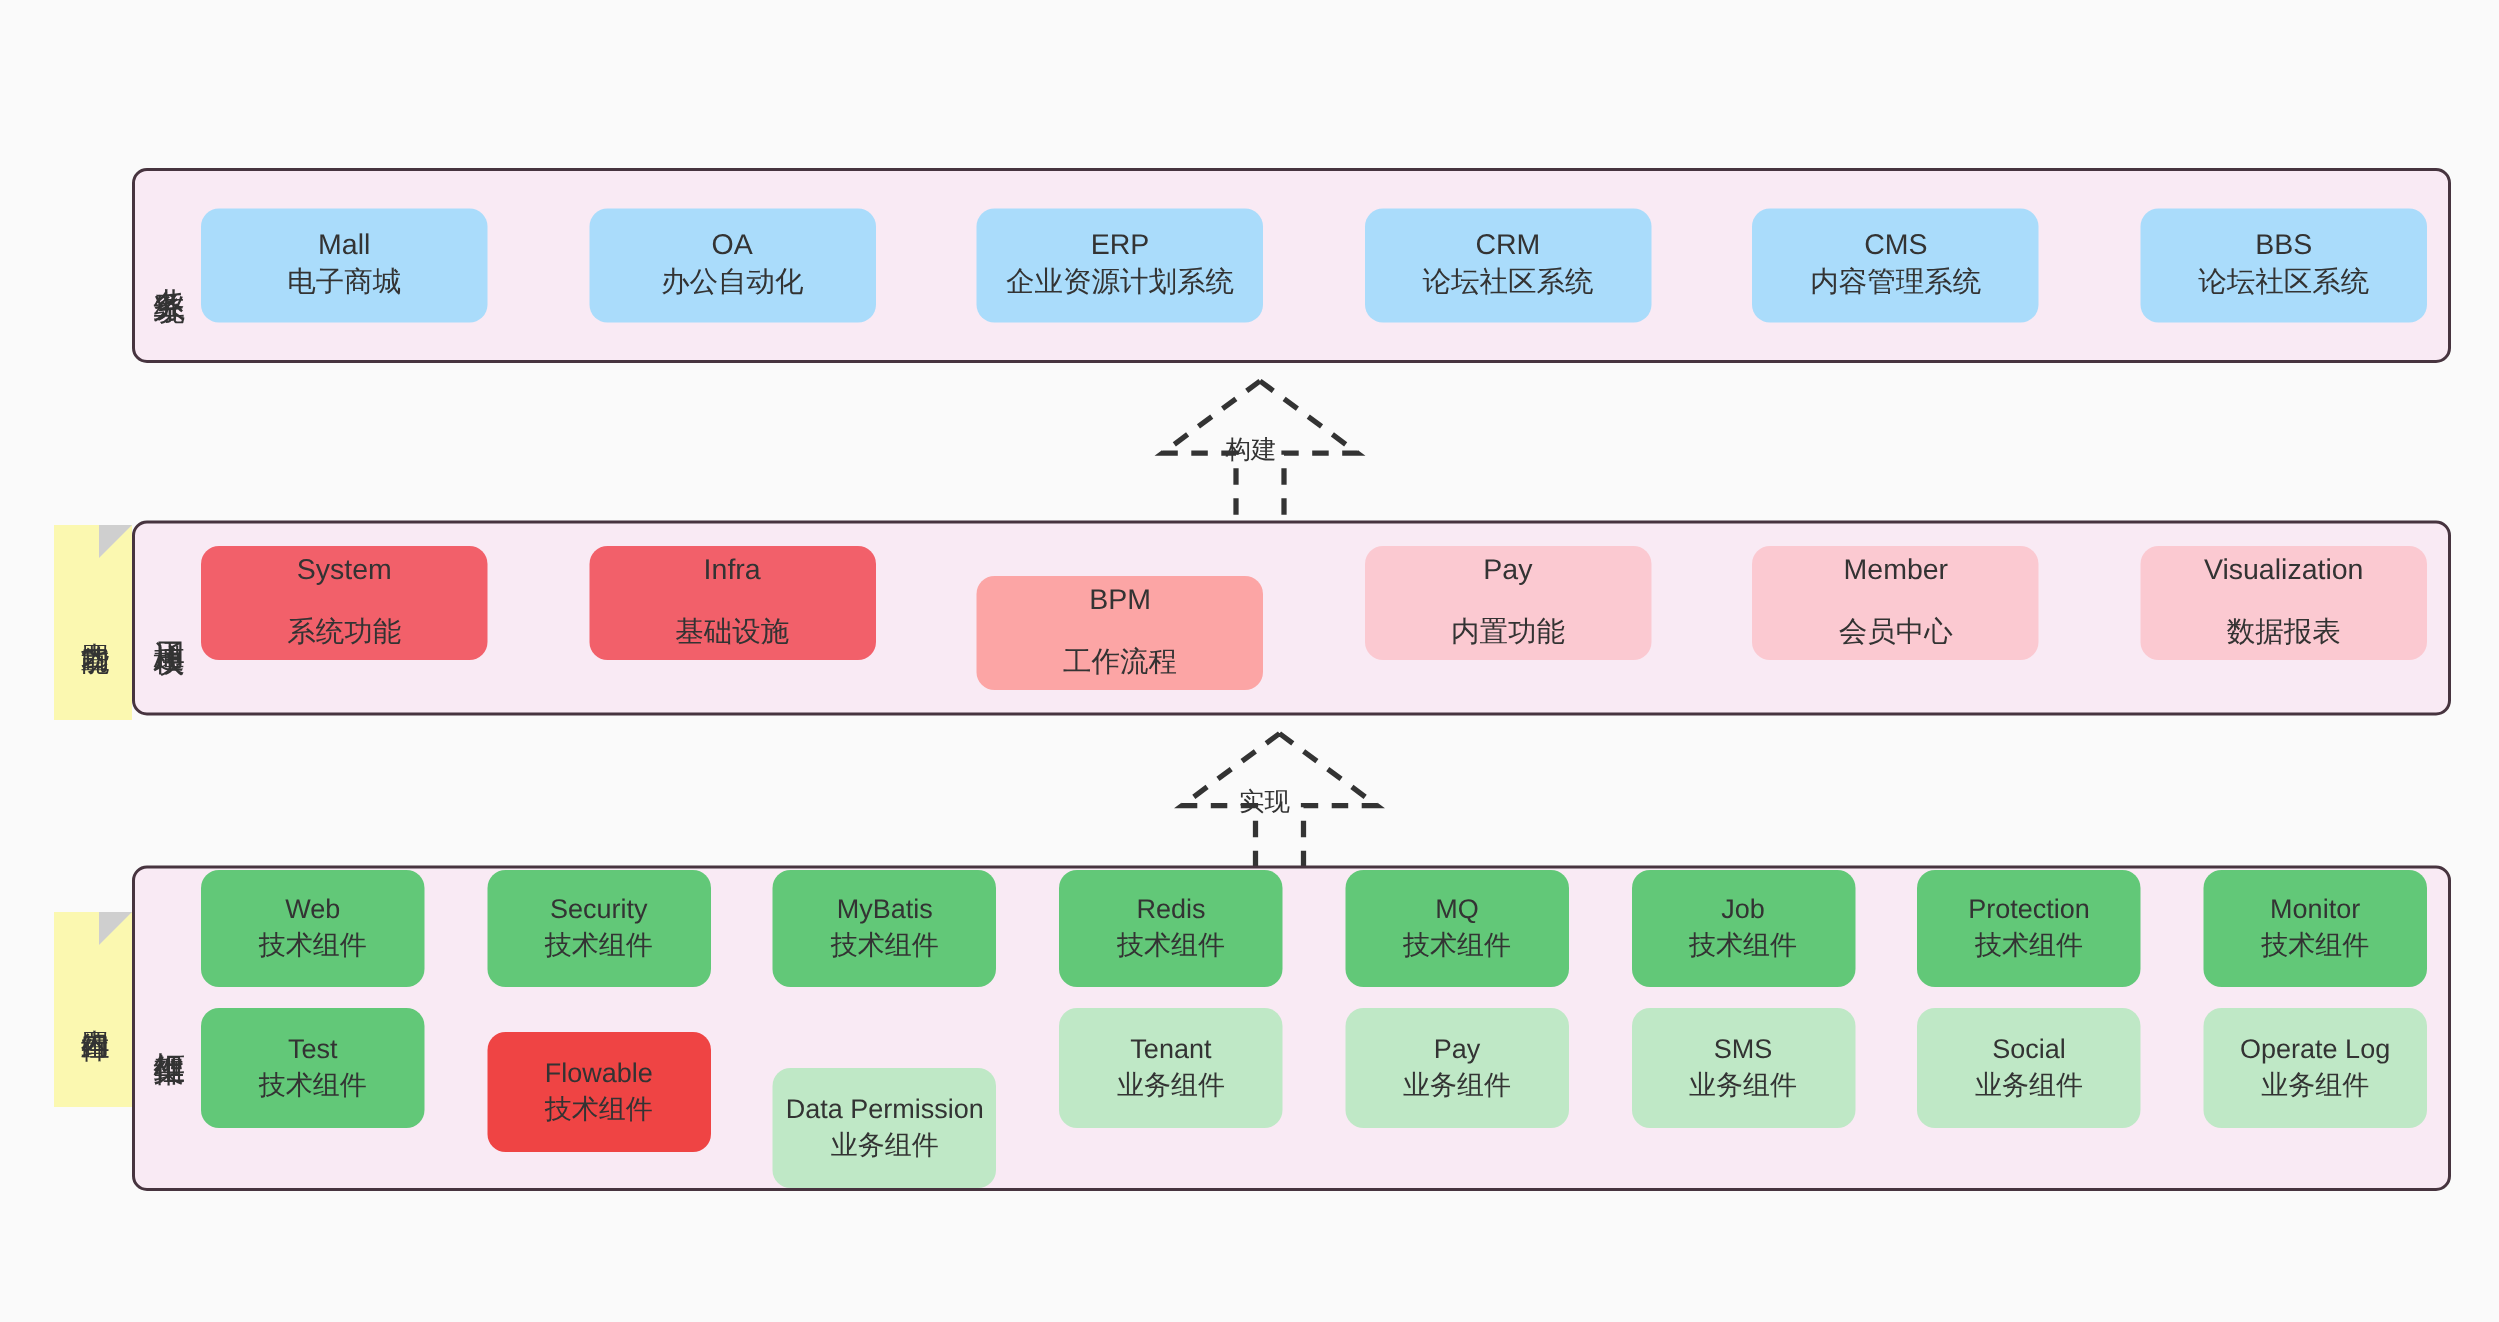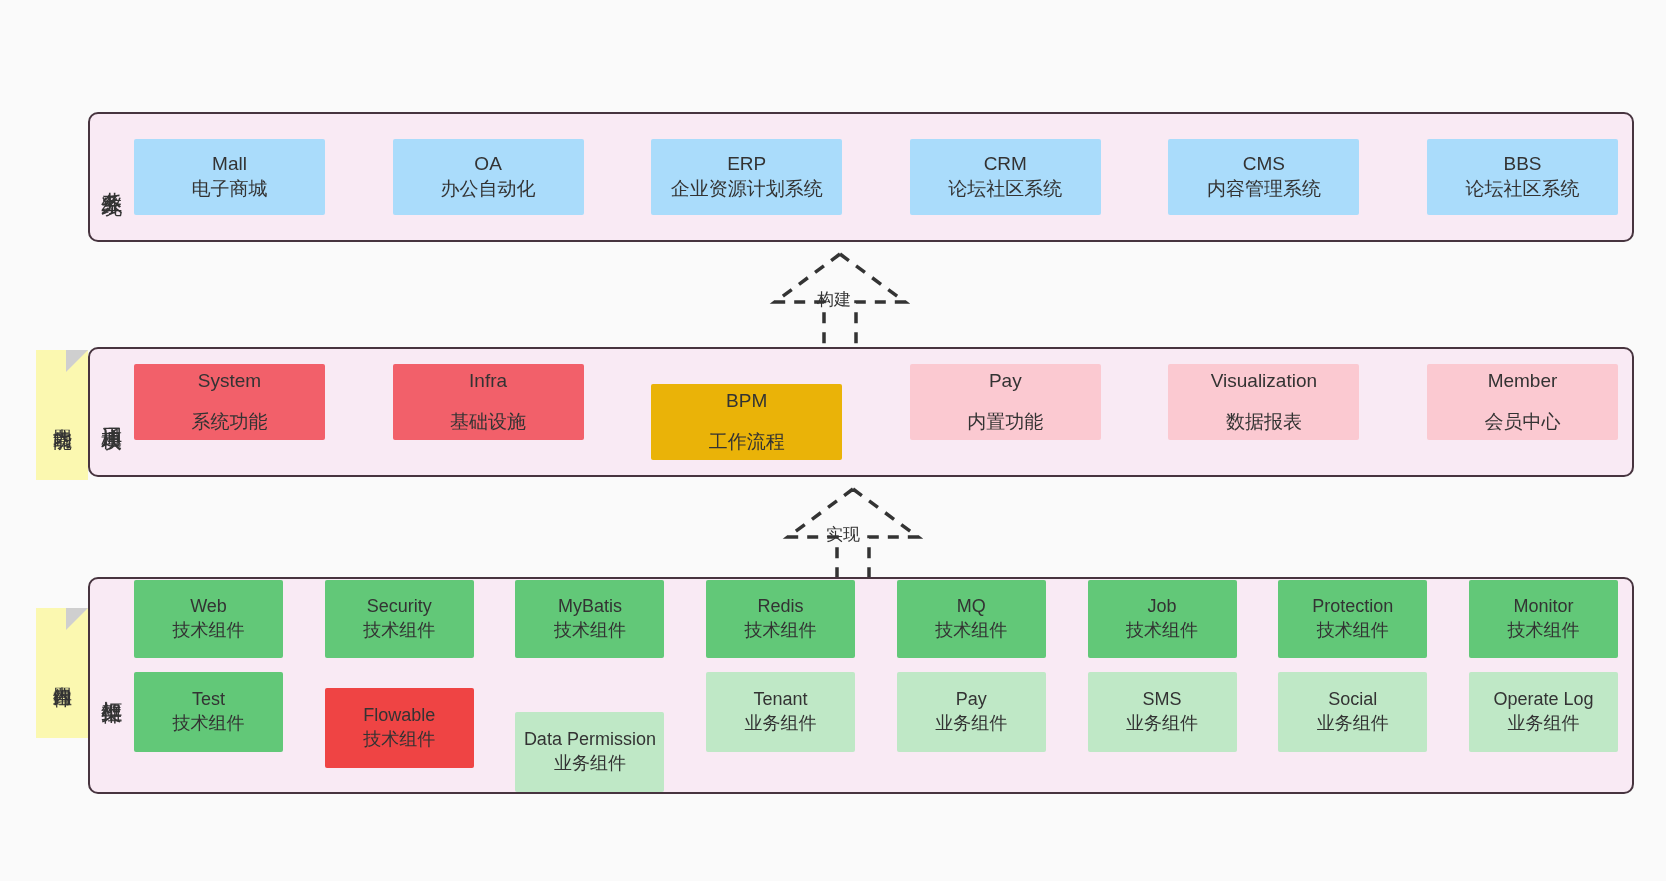--- a/index.html
+++ b/index.html
@@ -55,21 +55,21 @@
     padding: 0 14px 0 0;
   }
   .row {
     display: flex;
     gap: 0;
     justify-content: space-between;
   }
   .row + .row { margin-top: 14px; }
 
   .card {
-    border-radius: 2px;
+    border-radius: 12px;
     display: flex;
     flex-direction: column;
     align-items: center;
     justify-content: center;
     text-align: center;
     font-size: 19px;
     line-height: 1.3;
     color: #333;
     box-sizing: border-box;
     padding: 6px 4px;
@@ -232,35 +232,35 @@
     <div class="layer-body">
       <div class="row">
         <div class="card" style="background: rgb(242, 96, 106);">
           <span class="en">System</span>
           <span class="cn">系统功能</span>
         </div>
         <div class="card" style="background: rgb(242, 96, 106);">
           <span class="en">Infra</span>
           <span class="cn">基础设施</span>
         </div>
-        <div class="card" style="background: #eab308; margin-top: 20px;">
+        <div class="card" style="background: #fca5a5; margin-top: 20px;">
           <span class="en">BPM</span>
           <span class="cn">工作流程</span>
         </div>
         <div class="card" style="background: rgb(251, 201, 209);">
           <span class="en">Pay</span>
           <span class="cn">内置功能</span>
         </div>
         <div class="card" style="background: rgb(251, 201, 209);">
+          <span class="en">Member</span>
+          <span class="cn">会员中心</span>
+        </div>
+        <div class="card" style="background: rgb(251, 201, 209);">
           <span class="en">Visualization</span>
           <span class="cn">数据报表</span>
-        </div>
-        <div class="card" style="background: rgb(251, 201, 209);">
-          <span class="en">Member</span>
-          <span class="cn">会员中心</span>
         </div>
       </div>
     </div>
   </div>
 
   <div class="connector" id="conn-impl">
     <svg width="170" height="100" viewBox="0 0 170 100">
       <path d="M85 4 L150 52 L101 52 L101 98 M85 4 L20 52 L69 52 L69 98" fill="none" stroke="#333333" stroke-width="3.5" stroke-dasharray="11,9" stroke-linecap="butt"></path>
     </svg>
     <span class="connector-label">实现</span>

